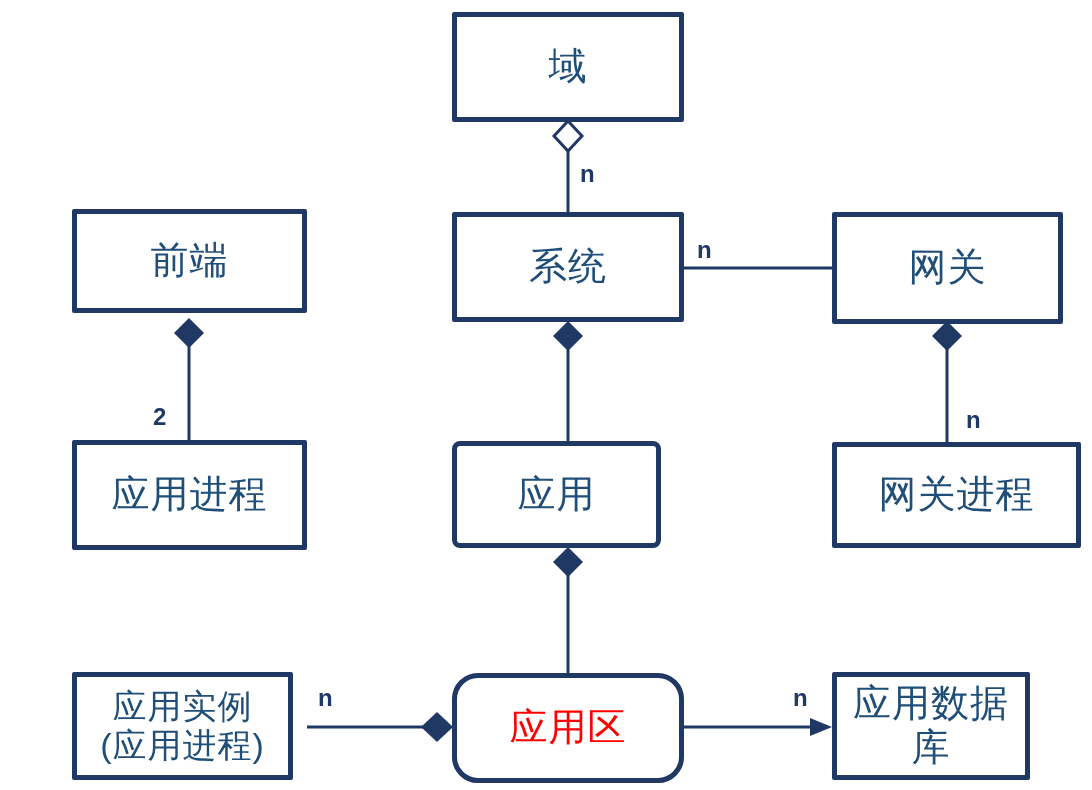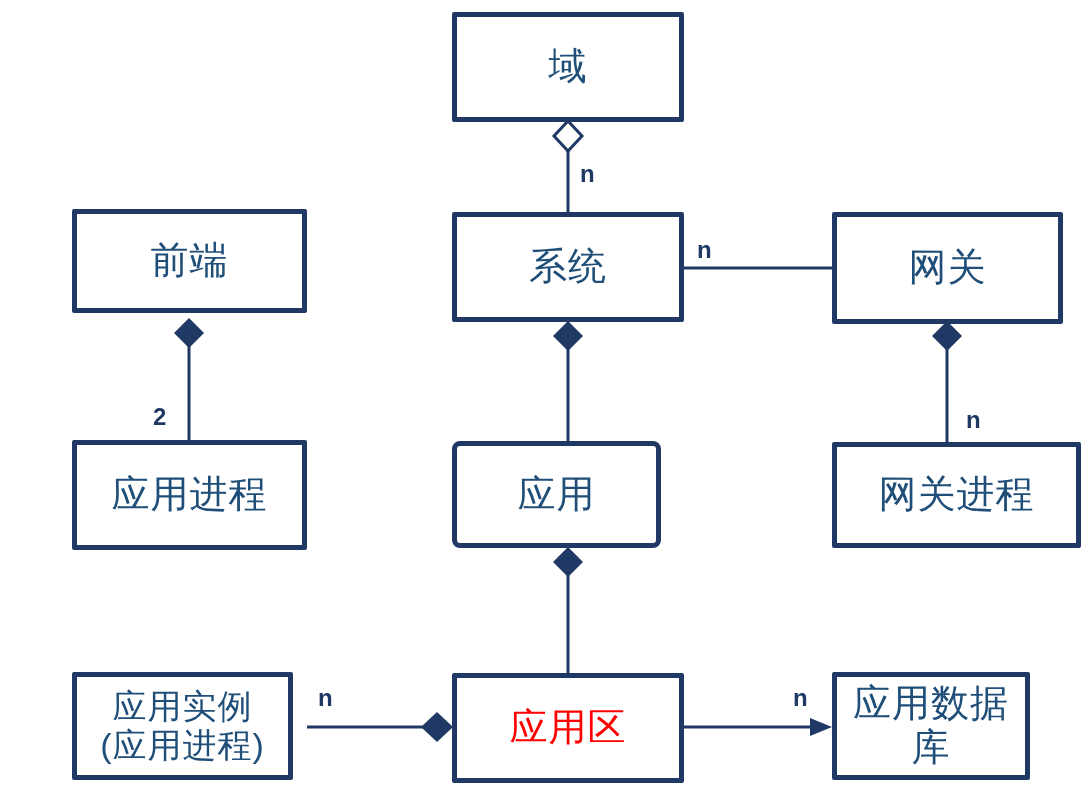--- a/index.html
+++ b/index.html
@@ -43,21 +43,21 @@
   }
   
   #node-domain           { left: 452px; top:  12px; width: 232px; height: 110px; }
   #node-frontend         { left:  72px; top: 209px; width: 235px; height: 104px; }
   #node-system           { left: 452px; top: 212px; width: 232px; height: 110px; }
   #node-gateway          { left: 832px; top: 212px; width: 231px; height: 112px; }
   #node-frontend-process { left:  72px; top: 440px; width: 235px; height: 110px; }
   #node-application      { left: 452px; top: 441px; width: 209px; height: 107px; border-radius: 8px; }
   #node-gateway-process  { left: 832px; top: 442px; width: 249px; height: 106px; }
   #node-app-instance     { left:  72px; top: 672px; width: 221px; height: 108px; }
-  #node-app-zone         { left: 452px; top: 673px; width: 232px; height: 110px; }
+  #node-app-zone         { left: 452px; top: 673px; width: 232px; height: 110px; border-radius: 26px; }
   #node-app-database     { left: 832px; top: 672px; width: 198px; height: 108px; }
   
   #label-domain-system      { left: 580px; top: 162px; }
   #label-system-gateway     { left: 697px; top: 238px; }
   #label-frontend-process-2 { left: 153px; top: 405px; }
   #label-gateway-process-n  { left: 966px; top: 408px; }
   #label-instance-zone-n    { left: 318px; top: 686px; }
   #label-zone-database-n    { left: 793px; top: 686px; }
 </style>
 </head>

